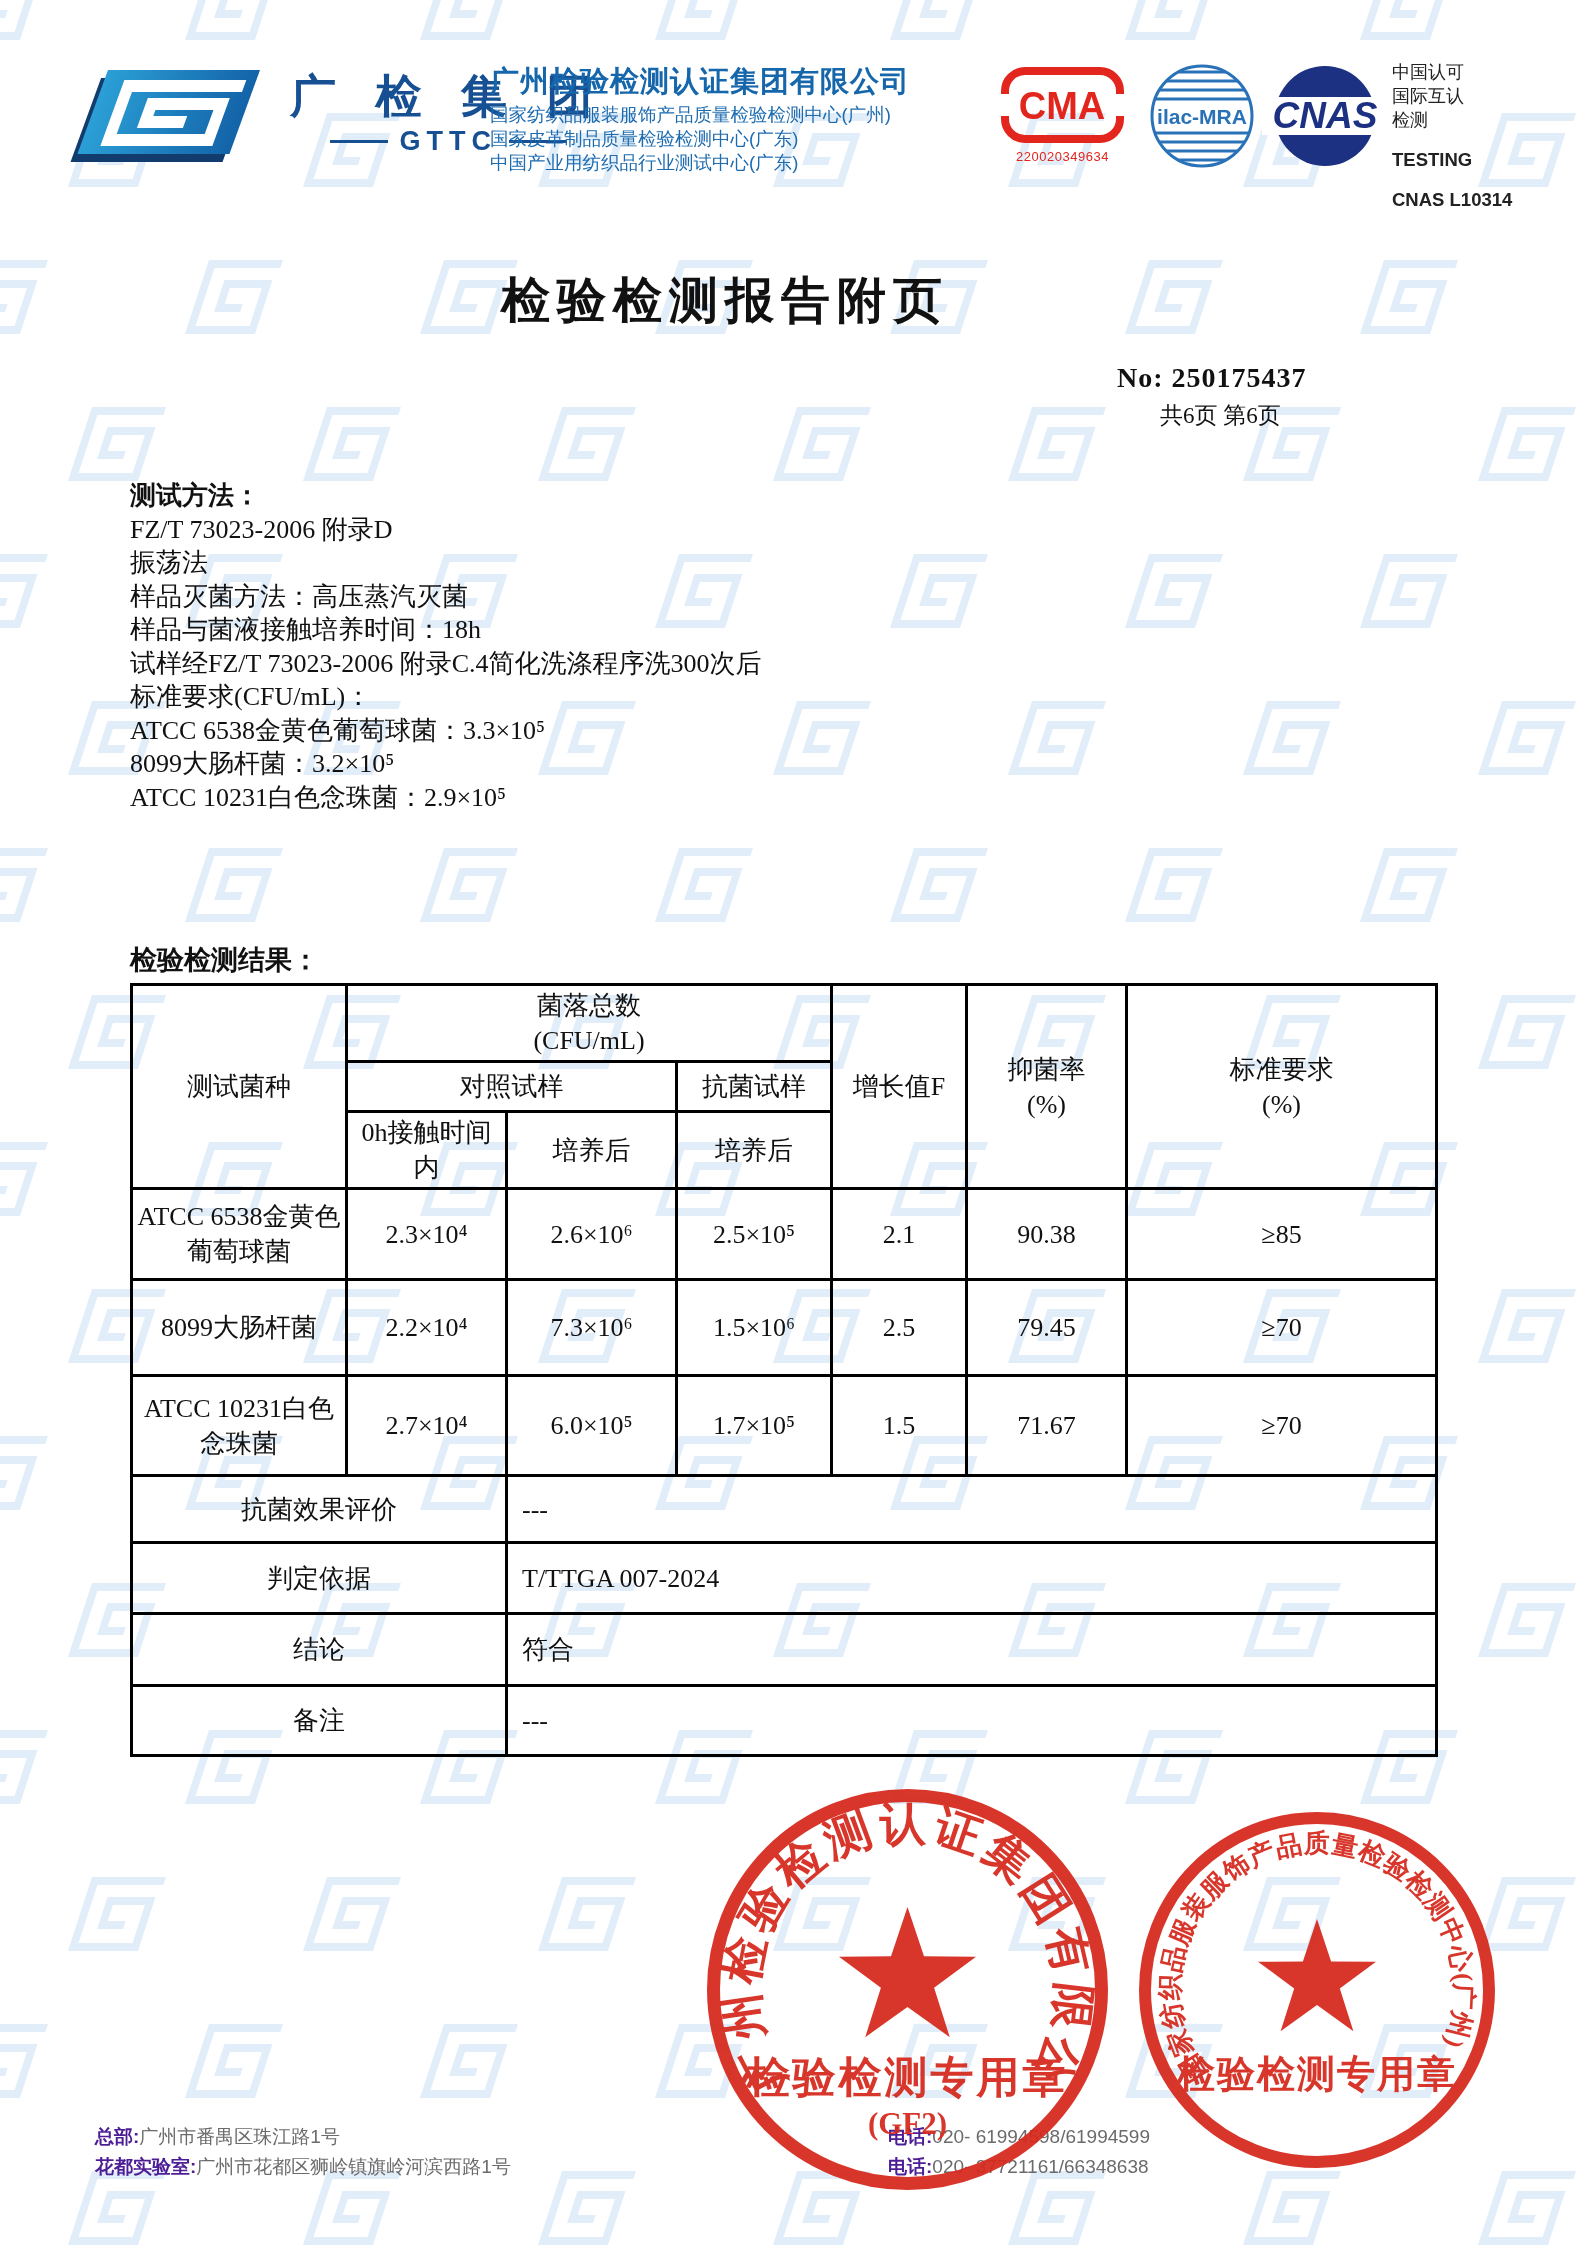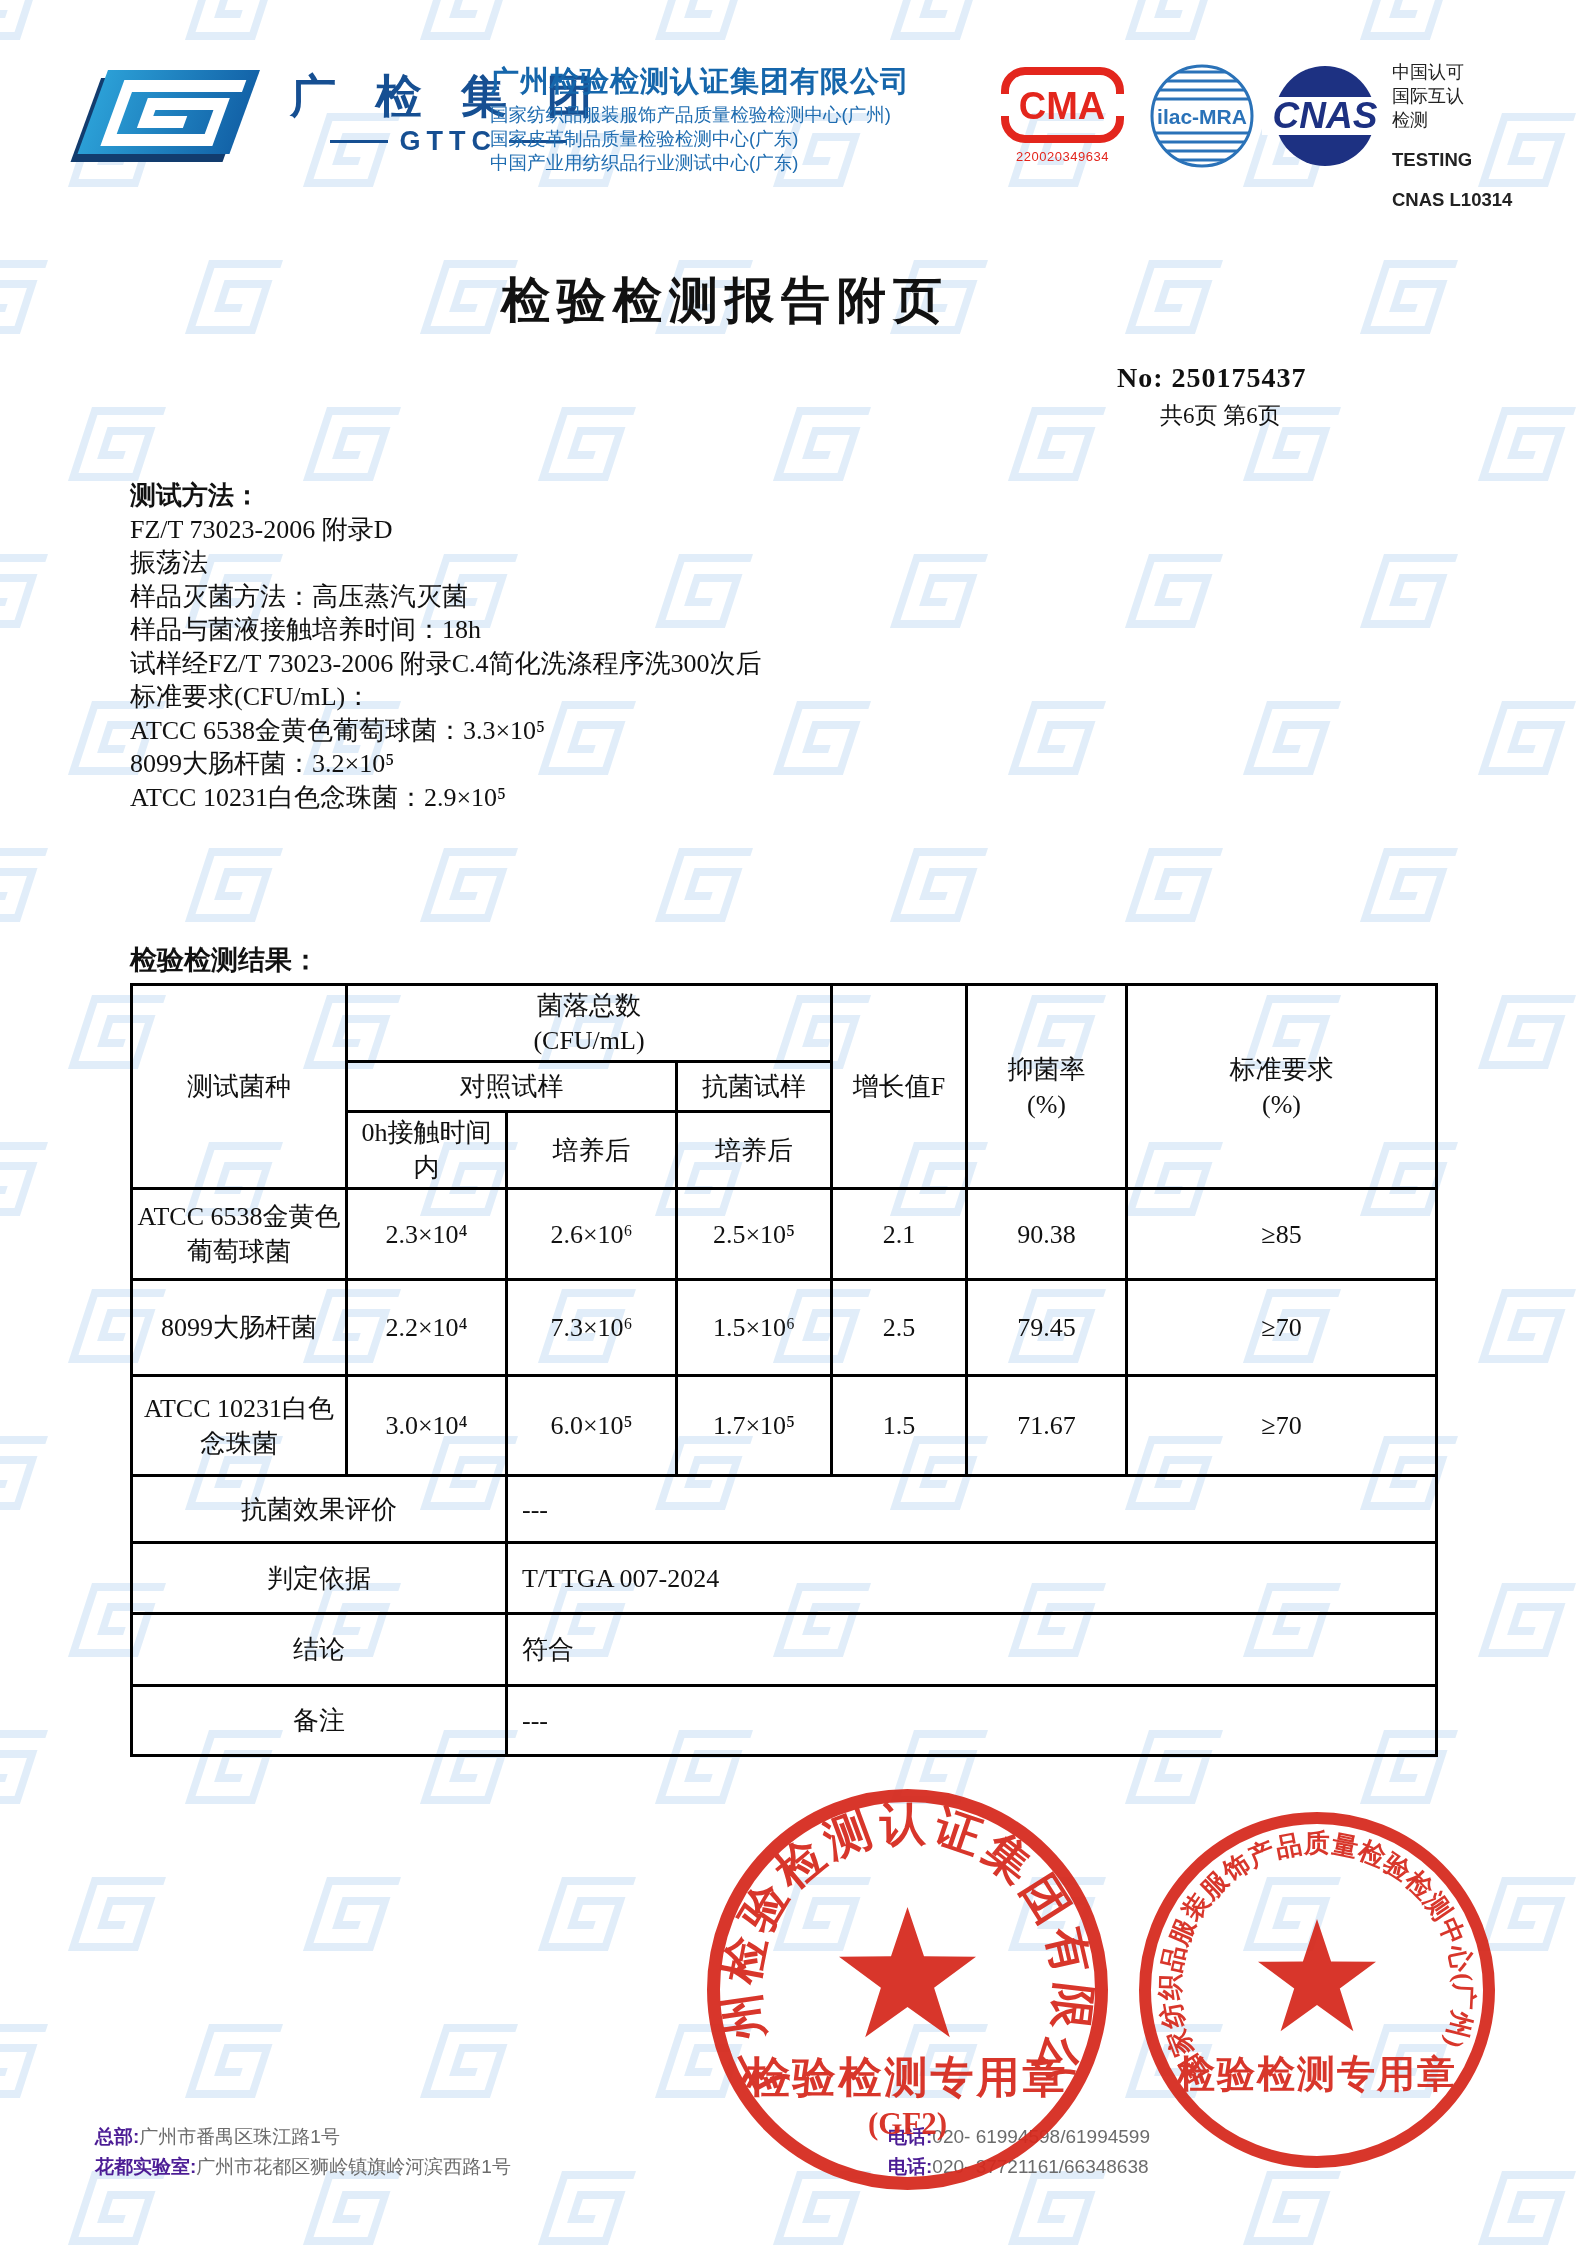--- a/index.html
+++ b/index.html
@@ -807,21 +807,21 @@
       <td>2.2×10⁴</td>
       <td>7.3×10⁶</td>
       <td>1.5×10⁶</td>
       <td>2.5</td>
       <td>79.45</td>
       <td>≥70</td>
     </tr>
     <tr style="height:100px">
       <td>ATCC 10231白色
 念珠菌</td>
-      <td>3.0×10⁴</td>
+      <td>2.7×10⁴</td>
       <td>6.0×10⁵</td>
       <td>1.7×10⁵</td>
       <td>1.5</td>
       <td>71.67</td>
       <td>≥70</td>
     </tr>
 
     <tr style="height:67px">
       <td colspan="2">抗菌效果评价</td>
       <td colspan="5" class="lft">---</td>

